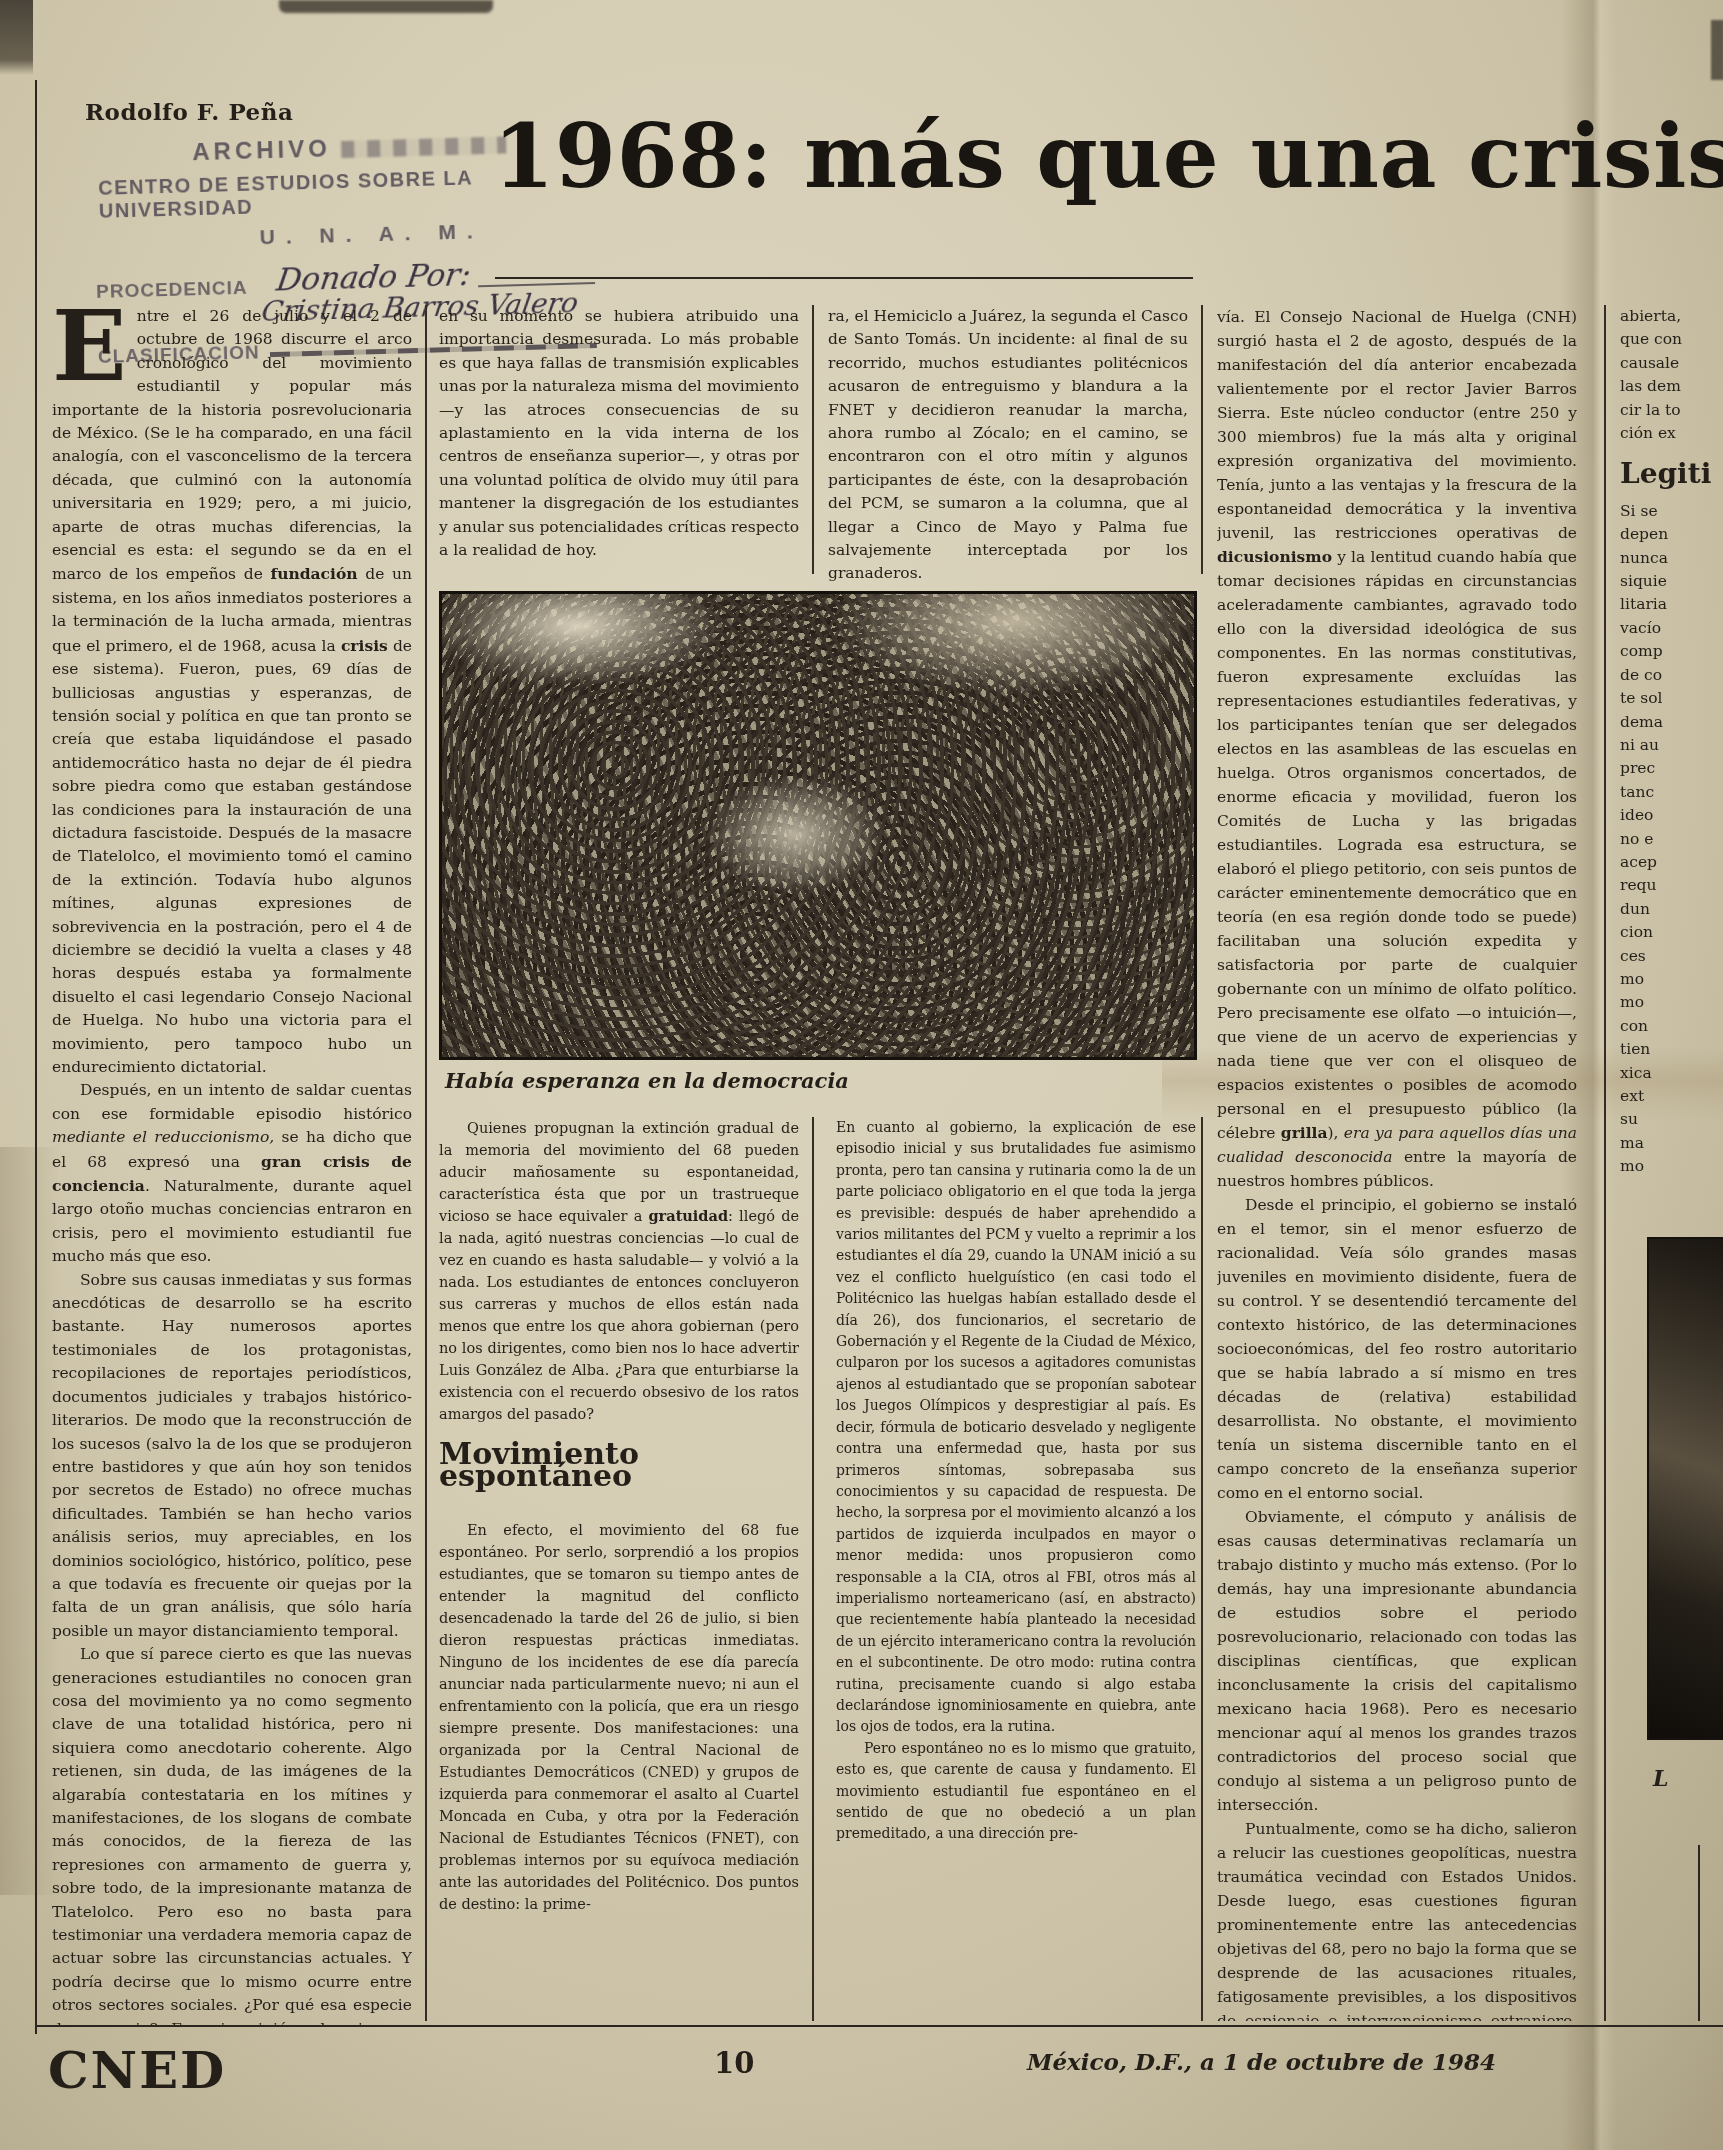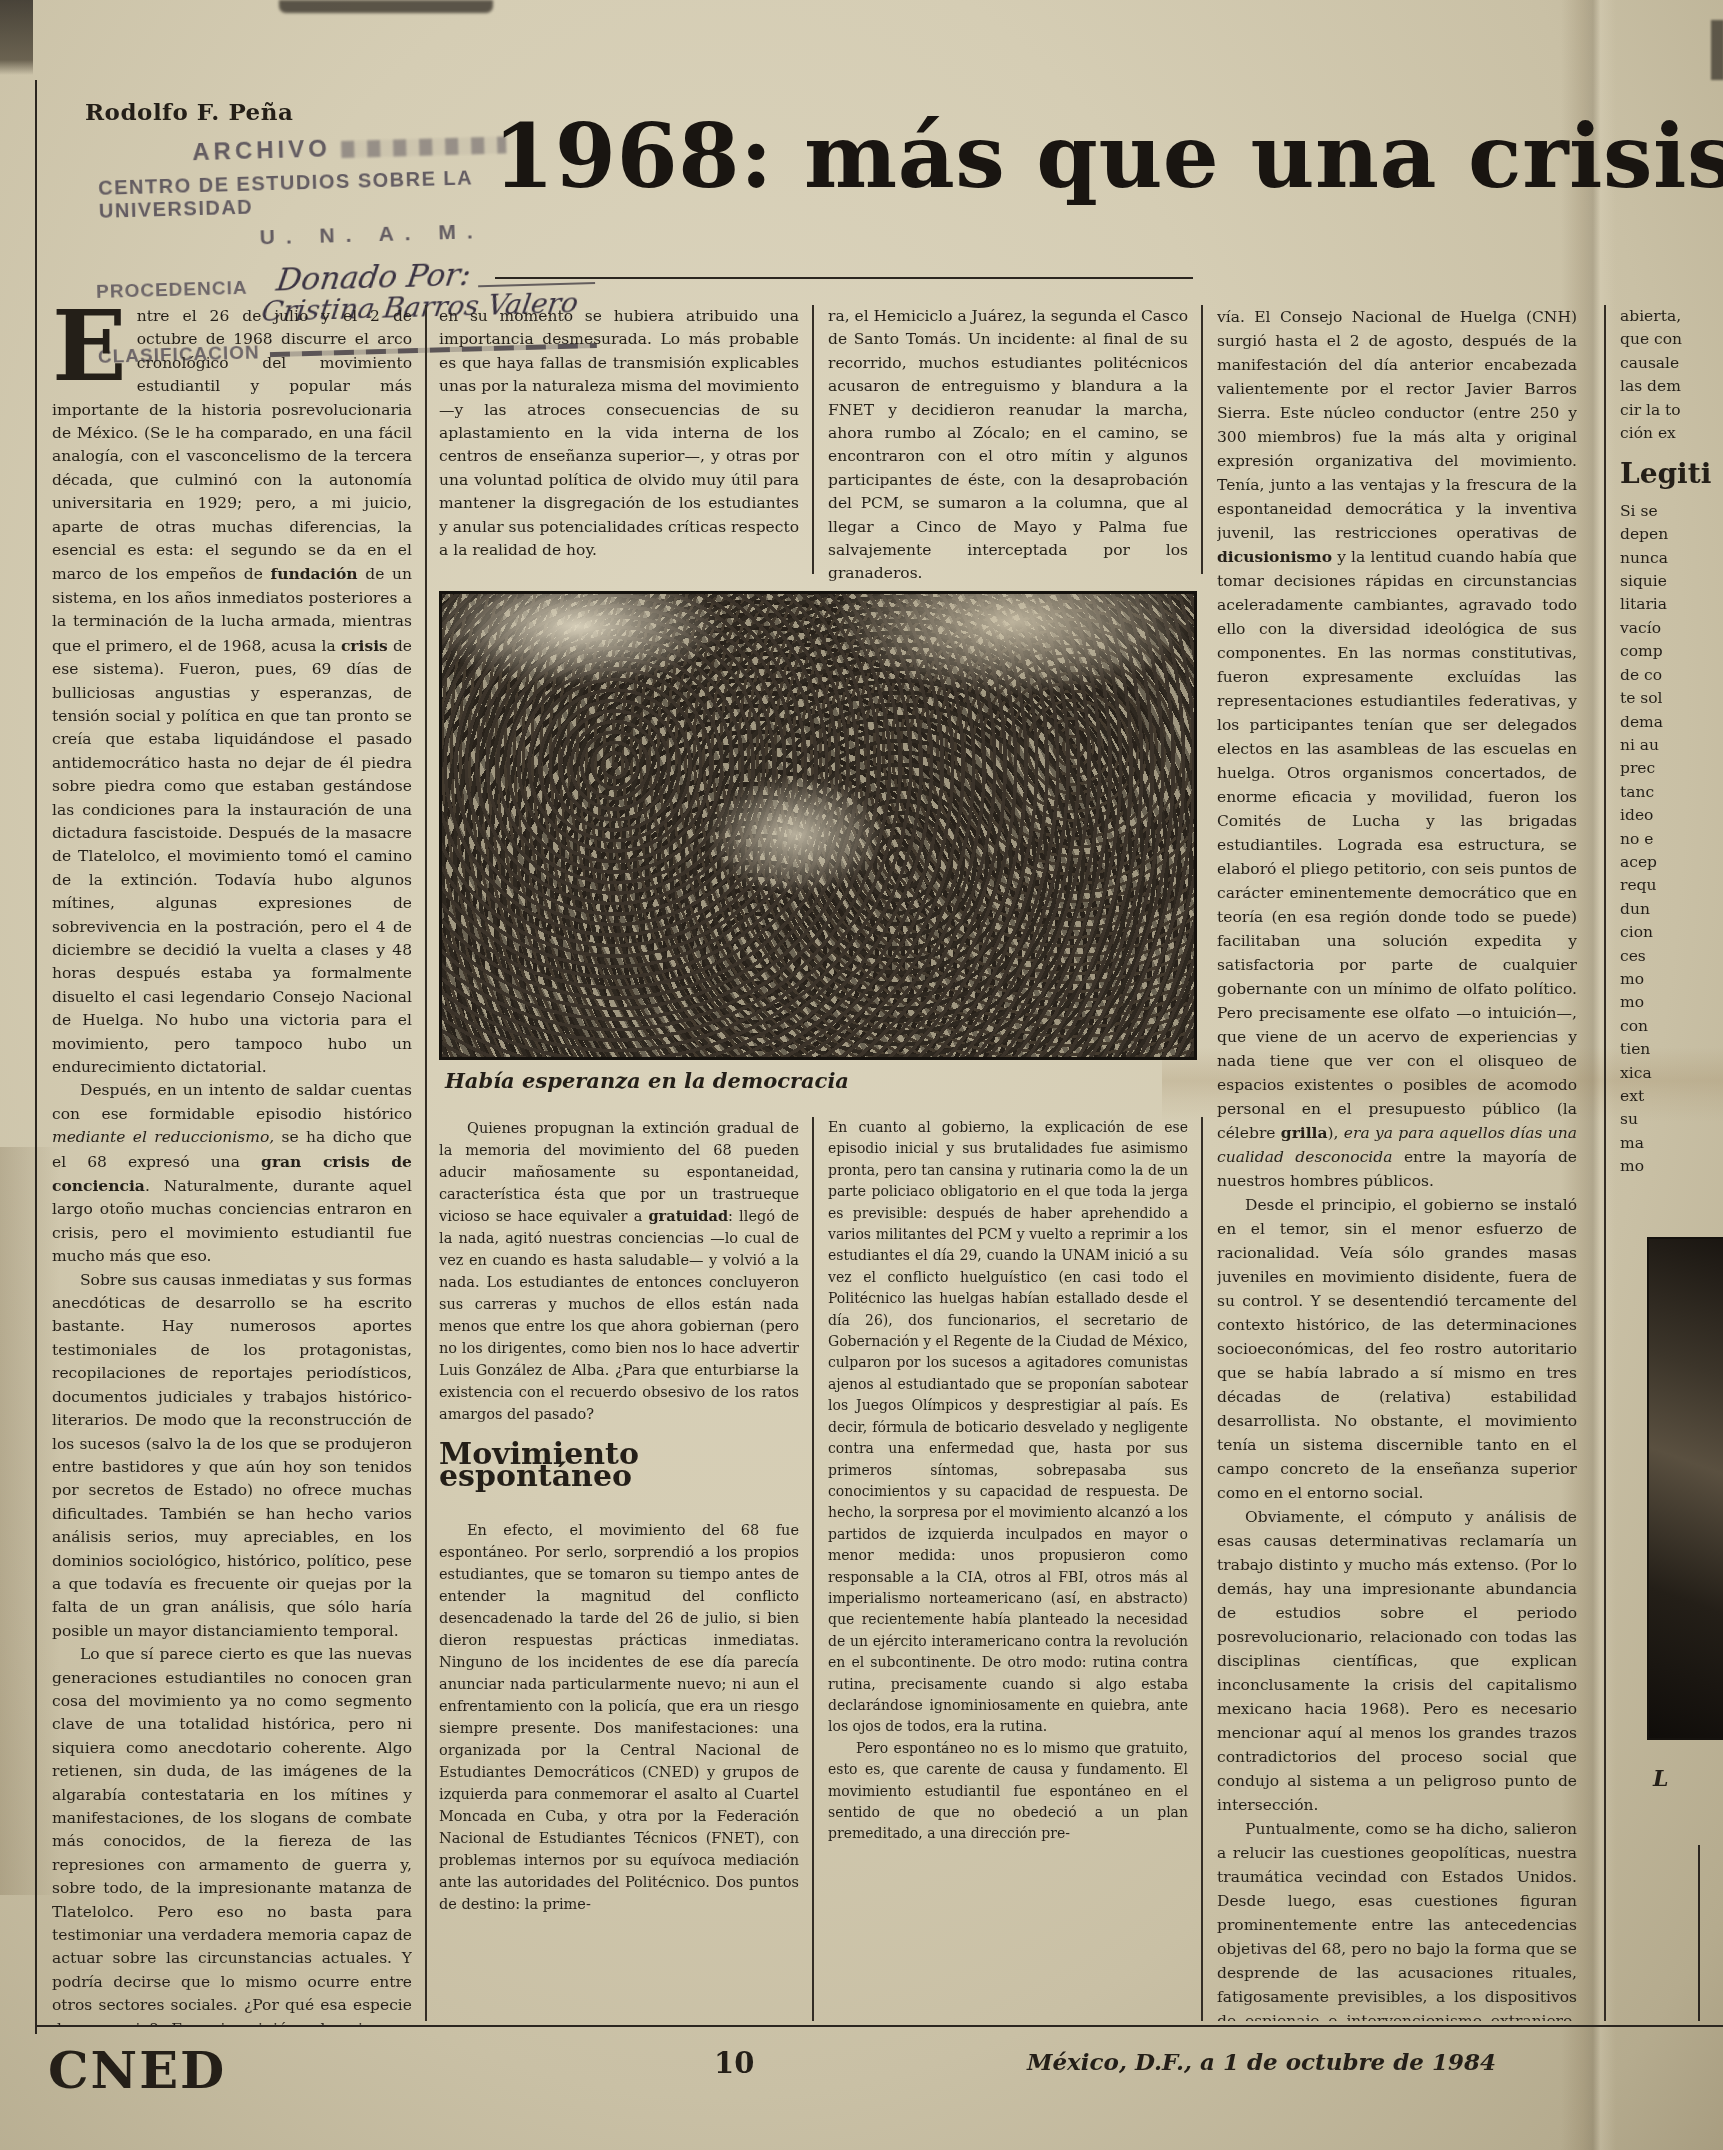--- a/index.html
+++ b/index.html
@@ -47,21 +47,21 @@
 
   .headline{position:absolute;left:493px;top:104px;font-size:88px;font-weight:bold;white-space:nowrap;letter-spacing:0.5px;color:#191511;}
   .subtitle{position:absolute;left:499px;top:225px;font-size:29px;font-weight:bold;font-style:italic;white-space:nowrap;color:#211c16;}
 
   
   .col{position:absolute;text-align:justify;overflow:hidden;}
   .col p{margin:0;text-indent:28px;}
   .col p.noindent{text-indent:0;}
   .c-std{font-size:15.5px;line-height:23.4px;}
   .c-col2{font-size:14.5px;line-height:22px;}
-  .c-col3{font-size:14px;line-height:21.4px;}
+  .c-col3{font-size:14px;line-height:21.4px;margin-left:8px;}
   .c-col4{font-size:15.5px;line-height:24px;}
   .dropcap{float:left;font-size:98px;line-height:76px;font-weight:bold;padding:3px 10px 0 0;}
   .sec-heading{font-size:30px;font-weight:bold;margin:18px 0 32px 0;text-align:left;}
 
   
   .photo-main{position:absolute;left:439px;top:591px;width:752px;height:463px;border:3px solid #15120e;
     background-color:#9a927c;
     background-image:
       radial-gradient(ellipse 209px 85px at 18% 7%, rgba(223,215,193,.95), rgba(223,215,193,0) 70%),
       radial-gradient(ellipse 259px 105px at 76% 6%, rgba(212,202,177,.85), rgba(212,202,177,0) 70%),

